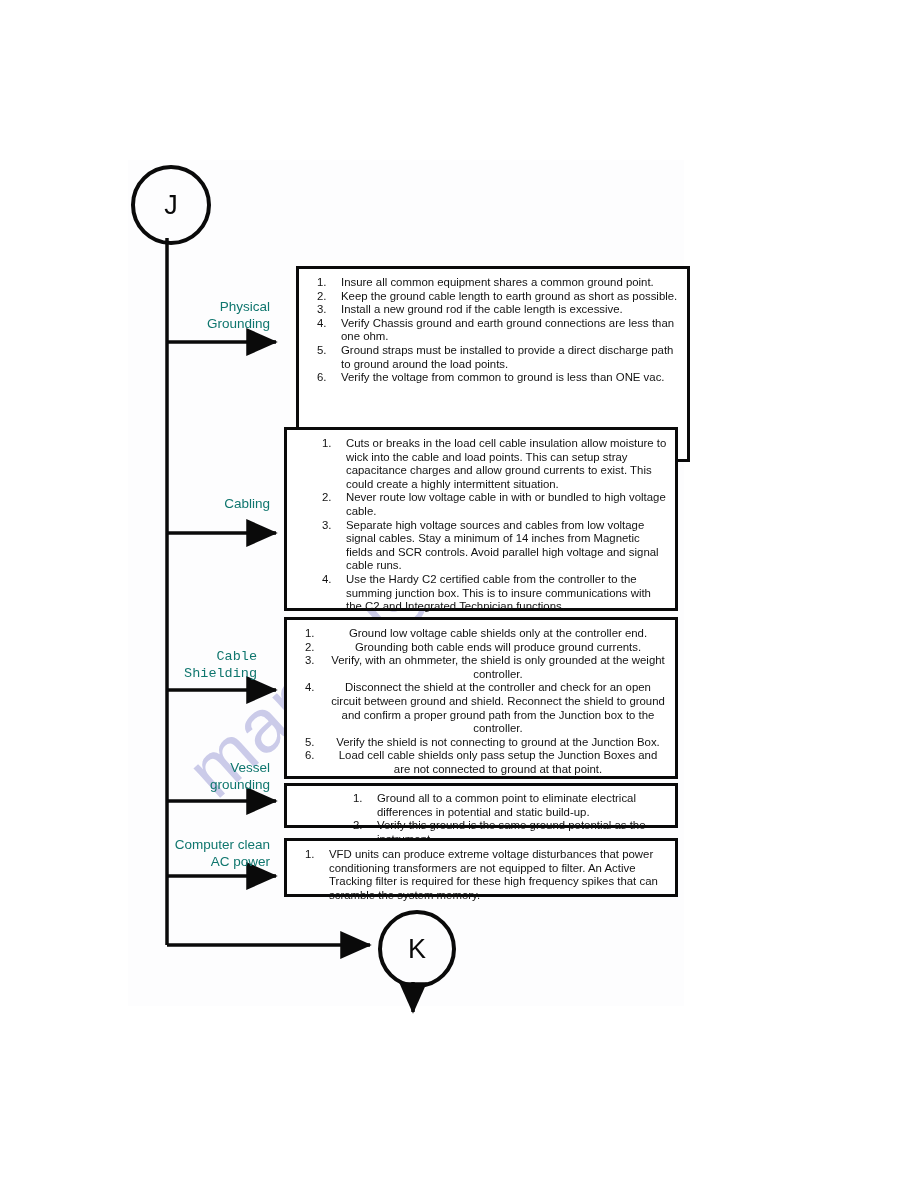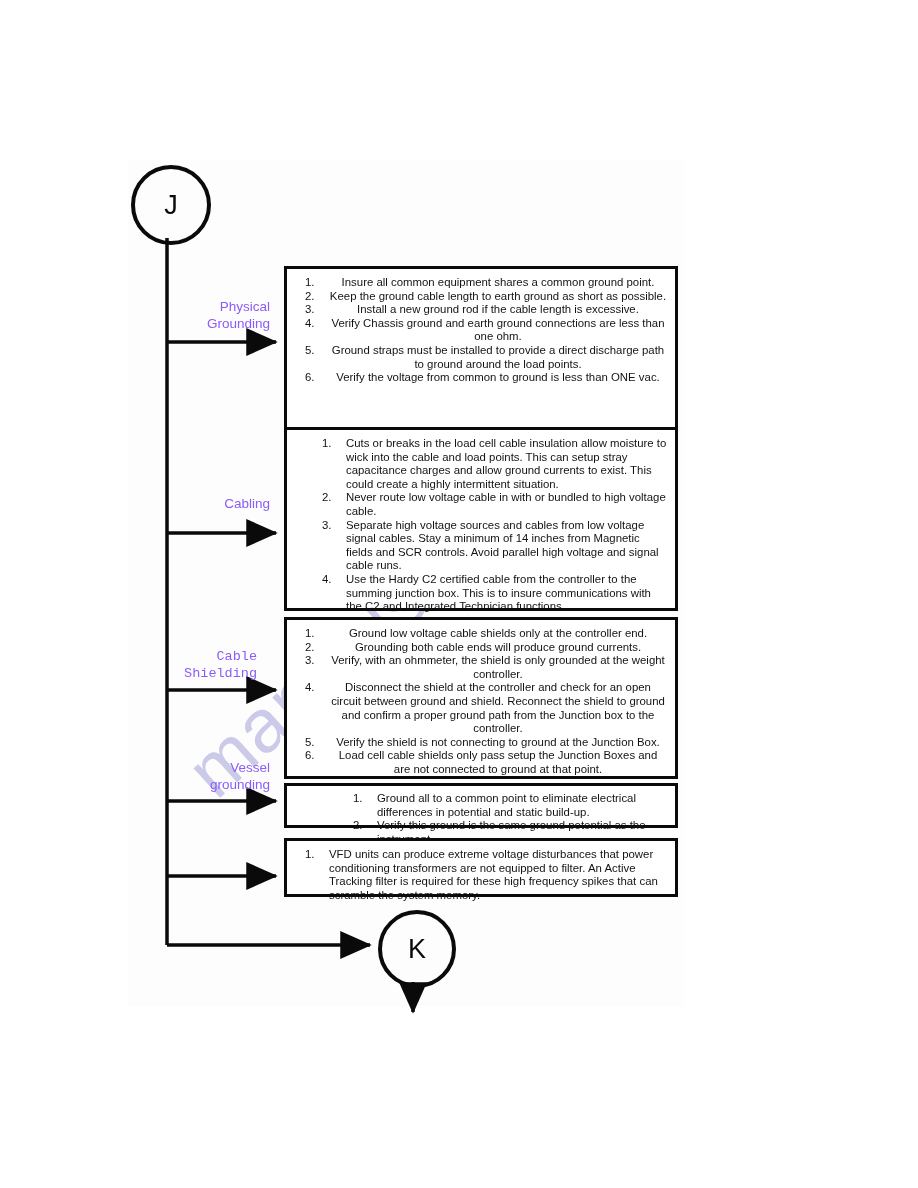--- a/index.html
+++ b/index.html
@@ -87,21 +87,21 @@
     width: 70px;
     height: 70px;
   }
 
   
   .branch-label {
     position: absolute;
     text-align: right;
     font-size: 13.5px;
     line-height: 17px;
-    color: #8b5cf6;
+    color: #0f766e;
     white-space: pre-line;
   }
 
   
   .box {
     position: absolute;
     border: 3px solid #0a0a0a;
     background: #ffffff;
     box-sizing: border-box;
   }
@@ -173,22 +173,24 @@
     <span>K</span>
   </div>
 
   <div class="branch-label" style="left:150px; top:298px; width:120px;">Physical
 Grounding</div>
   <div class="branch-label" style="left:150px; top:495px; width:120px;">Cabling</div>
   <div class="branch-label" style="left:137px; top:648px; width:120px;font-family:Liberation Mono, monospace;">Cable
 Shielding</div>
   <div class="branch-label" style="left:150px; top:759px; width:120px;">Vessel
 grounding</div>
-
-  <div class="box" style="left:284px; top:266px; width:394px; height:196px;text-align:center;">
+  <div class="branch-label" style="left:138px; top:836px; width:132px;">Computer clean
+AC power</div>
+
+  <div class="box" style="left:296px; top:266px; width:394px; height:196px;">
     <div class="box-inner">
       <ol>
         <li>Insure all common equipment shares a common ground point.</li>
         <li>Keep the ground cable length to earth ground as short as possible.</li>
         <li>Install a new ground rod if the cable length is excessive.</li>
         <li>Verify Chassis ground and earth ground connections are less than one ohm.</li>
         <li>Ground straps must be installed to provide a direct discharge path to ground around the load points.</li>
         <li>Verify the voltage from common to ground is less than ONE vac.</li>
       </ol>
     </div>

